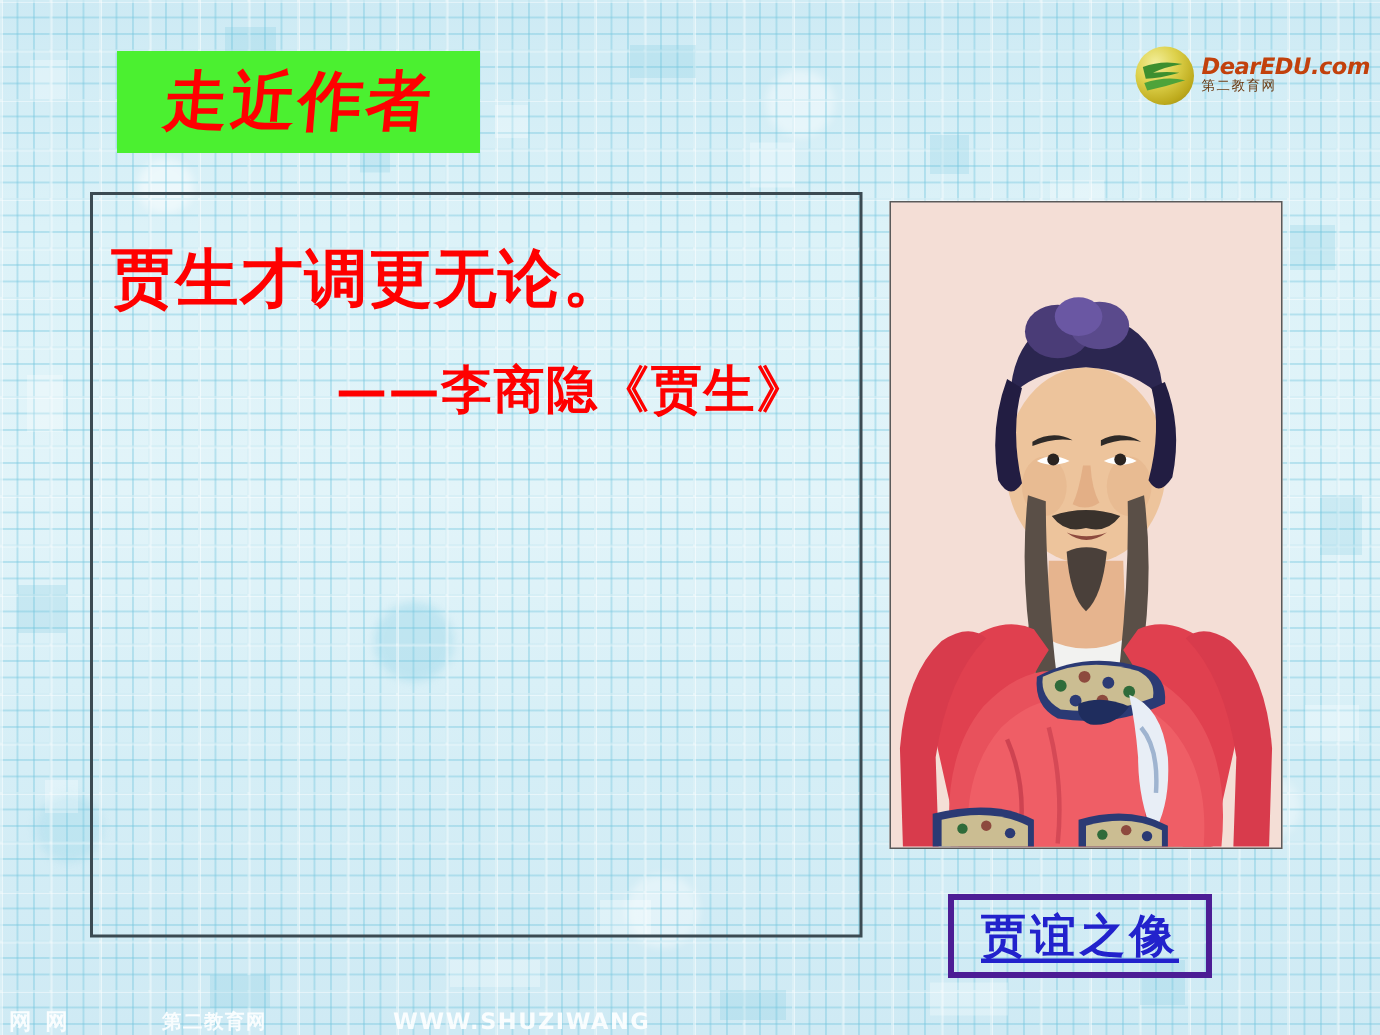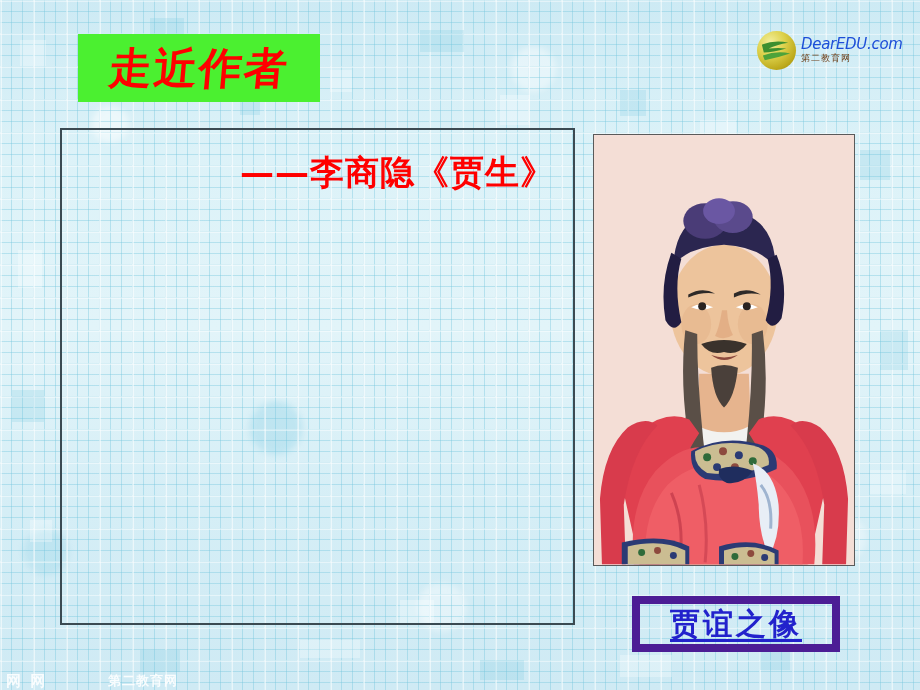--- a/index.html
+++ b/index.html
@@ -108,24 +108,24 @@
     height: 39px;
     border-radius: 50%;
     background: radial-gradient(circle at 34% 28%, #f2ee9a 0%, #ddd14b 38%, #bdaa1c 72%, #8e7d0c 100%);
     position: relative;
     flex: 0 0 auto;
     overflow: hidden;
   }
   #logo .emblem svg { position: absolute; inset: 0; }
   #logo .words { display: flex; flex-direction: column; line-height: 1; }
   #logo .brand {
-    color: #1d4ed8;
+    color: #c2410c;
     font-family: "DejaVu Sans", sans-serif;
     font-style: italic;
-    font-weight: normal;
+    font-weight: bold;
     font-size: 15px;
     letter-spacing: -0.3px;
     white-space: nowrap;
   }
   #logo .sub {
     color: #6b3a12;
     font-family: "DejaVu Sans", sans-serif;
     font-size: 9px;
     letter-spacing: 1px;
     margin-top: 2px;
@@ -153,21 +153,21 @@
     white-space: nowrap;
   }
   #poem-box .attrib {
     color: #ff0000;
     font-family: "DejaVu Serif", serif;
     font-weight: bold;
     font-size: 34px;
     line-height: 60px;
     letter-spacing: 1px;
     text-align: right;
-    padding-right: 18px;
+    padding-right: 34px;
     white-space: nowrap;
   }
 
   
   #portrait {
     position: absolute;
     left: 593px;
     top: 134px;
     width: 262px;
     height: 432px;
@@ -176,23 +176,23 @@
     overflow: hidden;
     background: #f6e0da;
   }
   #portrait svg { display: block; width: 100%; height: 100%; }
 
   
   #caption-box {
     position: absolute;
     left: 632px;
     top: 596px;
-    width: 208px;
+    width: 176px;
     height: 56px;
-    border: 8px solid #4c1d95;
+    border: 4px solid #4c1d95;
     box-sizing: border-box;
     display: flex;
     align-items: center;
     justify-content: center;
   }
   #caption-box .cap {
     color: #2222cc;
     font-family: "DejaVu Serif", serif;
     font-weight: bold;
     font-size: 30px;
@@ -268,20 +268,21 @@
         <path d="M6 25 Q20 20 34 23 Q22 27 8 30 Z" fill="#4ea33a"></path>
       </svg>
     </span>
     <span class="words">
       <span class="brand">DearEDU.com</span>
       <span class="sub">第二教育网</span>
     </span>
   </div>
 
   <div id="poem-box">
+    <div class="line">贾生才调更无论。</div>
     <div class="attrib">——李商隐《贾生》</div>
   </div>
 
   <div id="portrait">
     <svg viewBox="0 0 262 432" xmlns="http://www.w3.org/2000/svg">
       <rect x="0" y="0" width="262" height="432" fill="#f7e3dc"></rect>
       <rect x="0" y="0" width="262" height="432" fill="#f4ded6"></rect>
 
       <path d="M60 300 Q131 255 205 300 L215 432 L45 432 Z" fill="#b09070"></path>
 
@@ -362,15 +363,16 @@
     </svg>
   </div>
 
   <div id="caption-box">
     <span class="cap">贾谊之像</span>
   </div>
 
   <div id="footer-strip">
     <span class="ftxt f1">网 网</span>
     <span class="ftxt f2">第二教育网</span>
+    <span class="ftxt f3">WWW.SHUZIWANG</span>
   </div>
 
 </div>
 
 </body></html>

